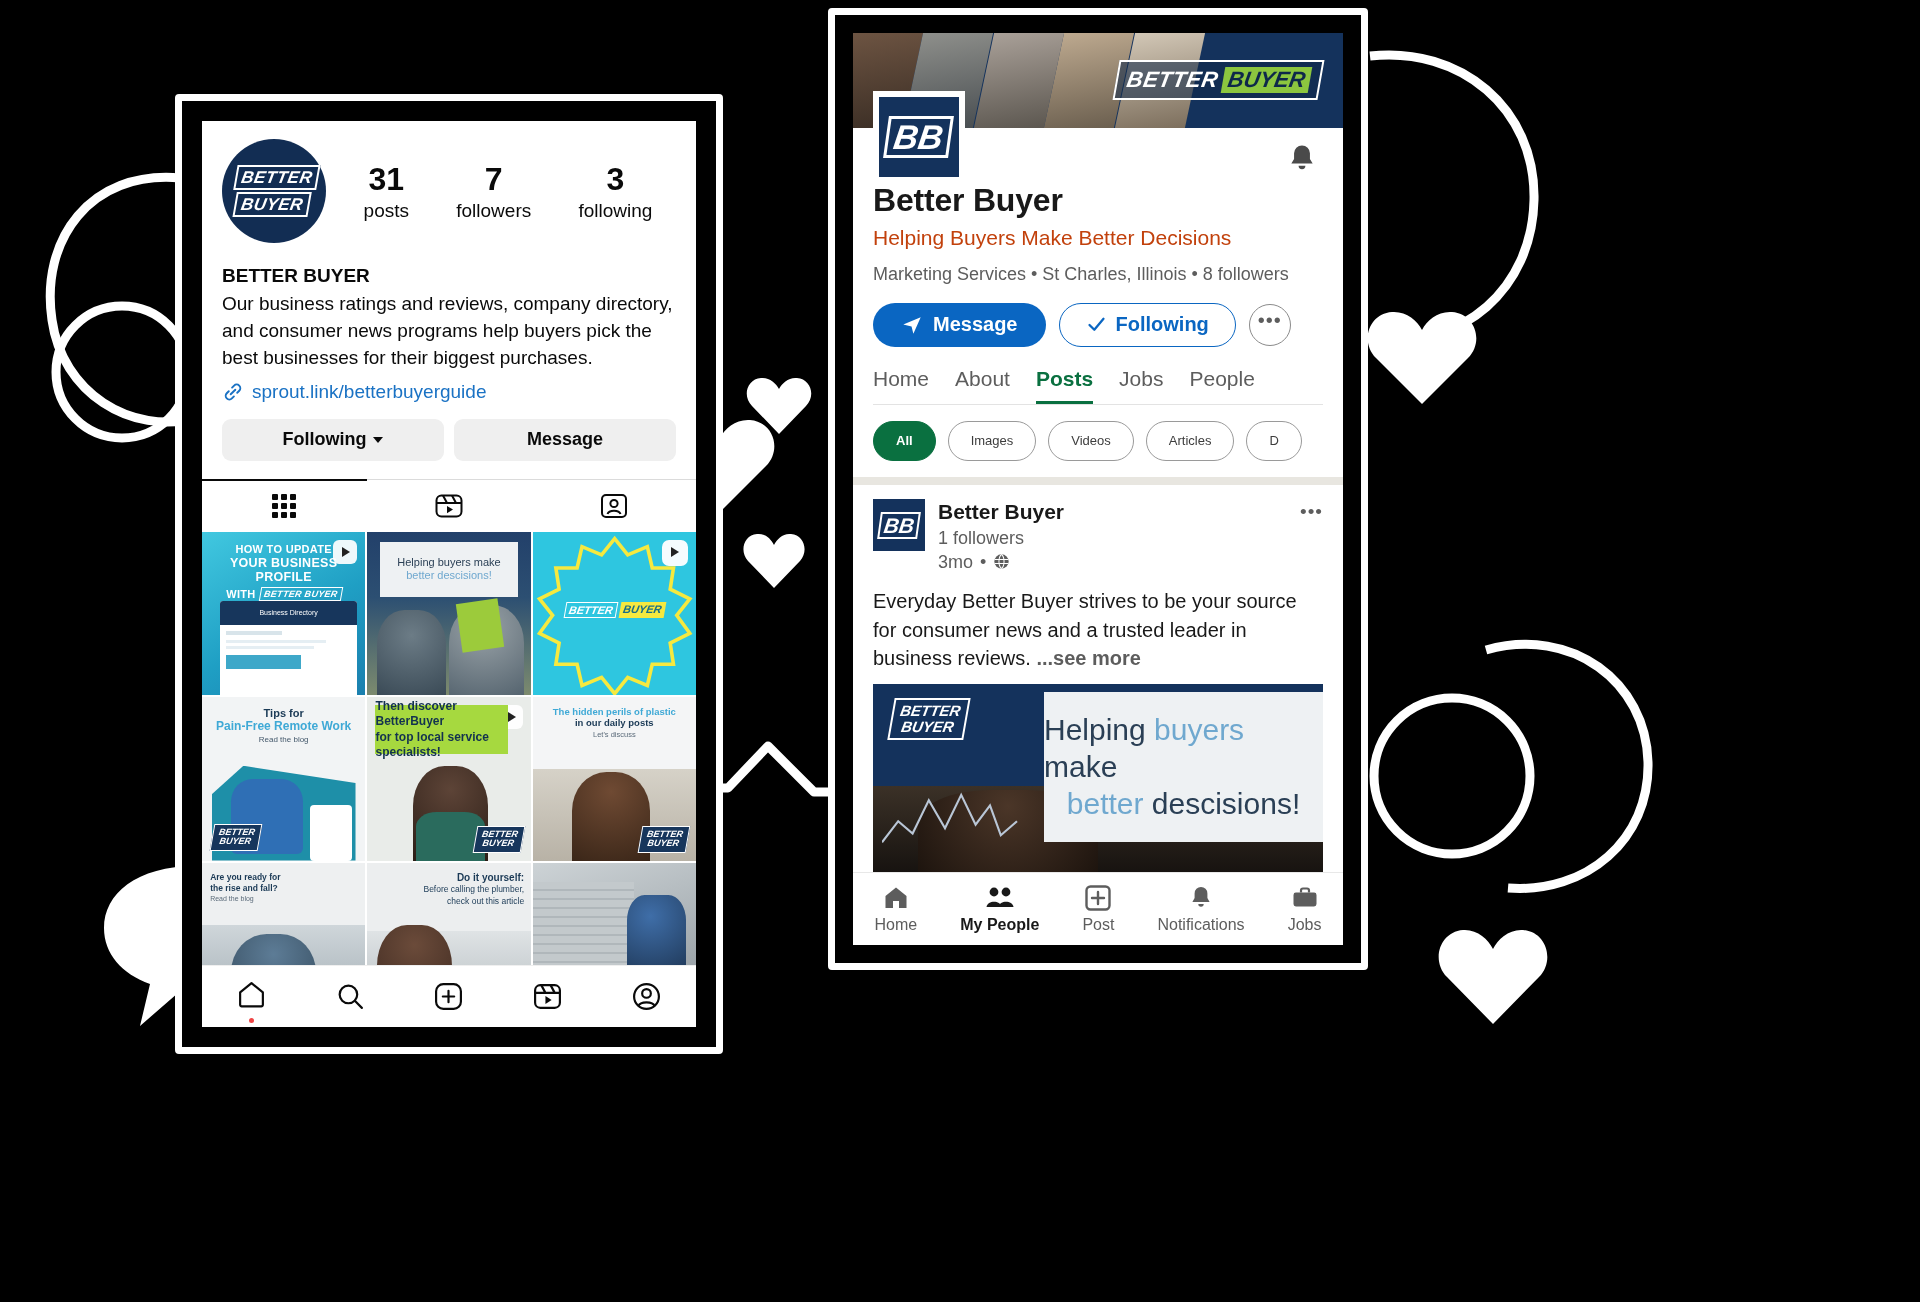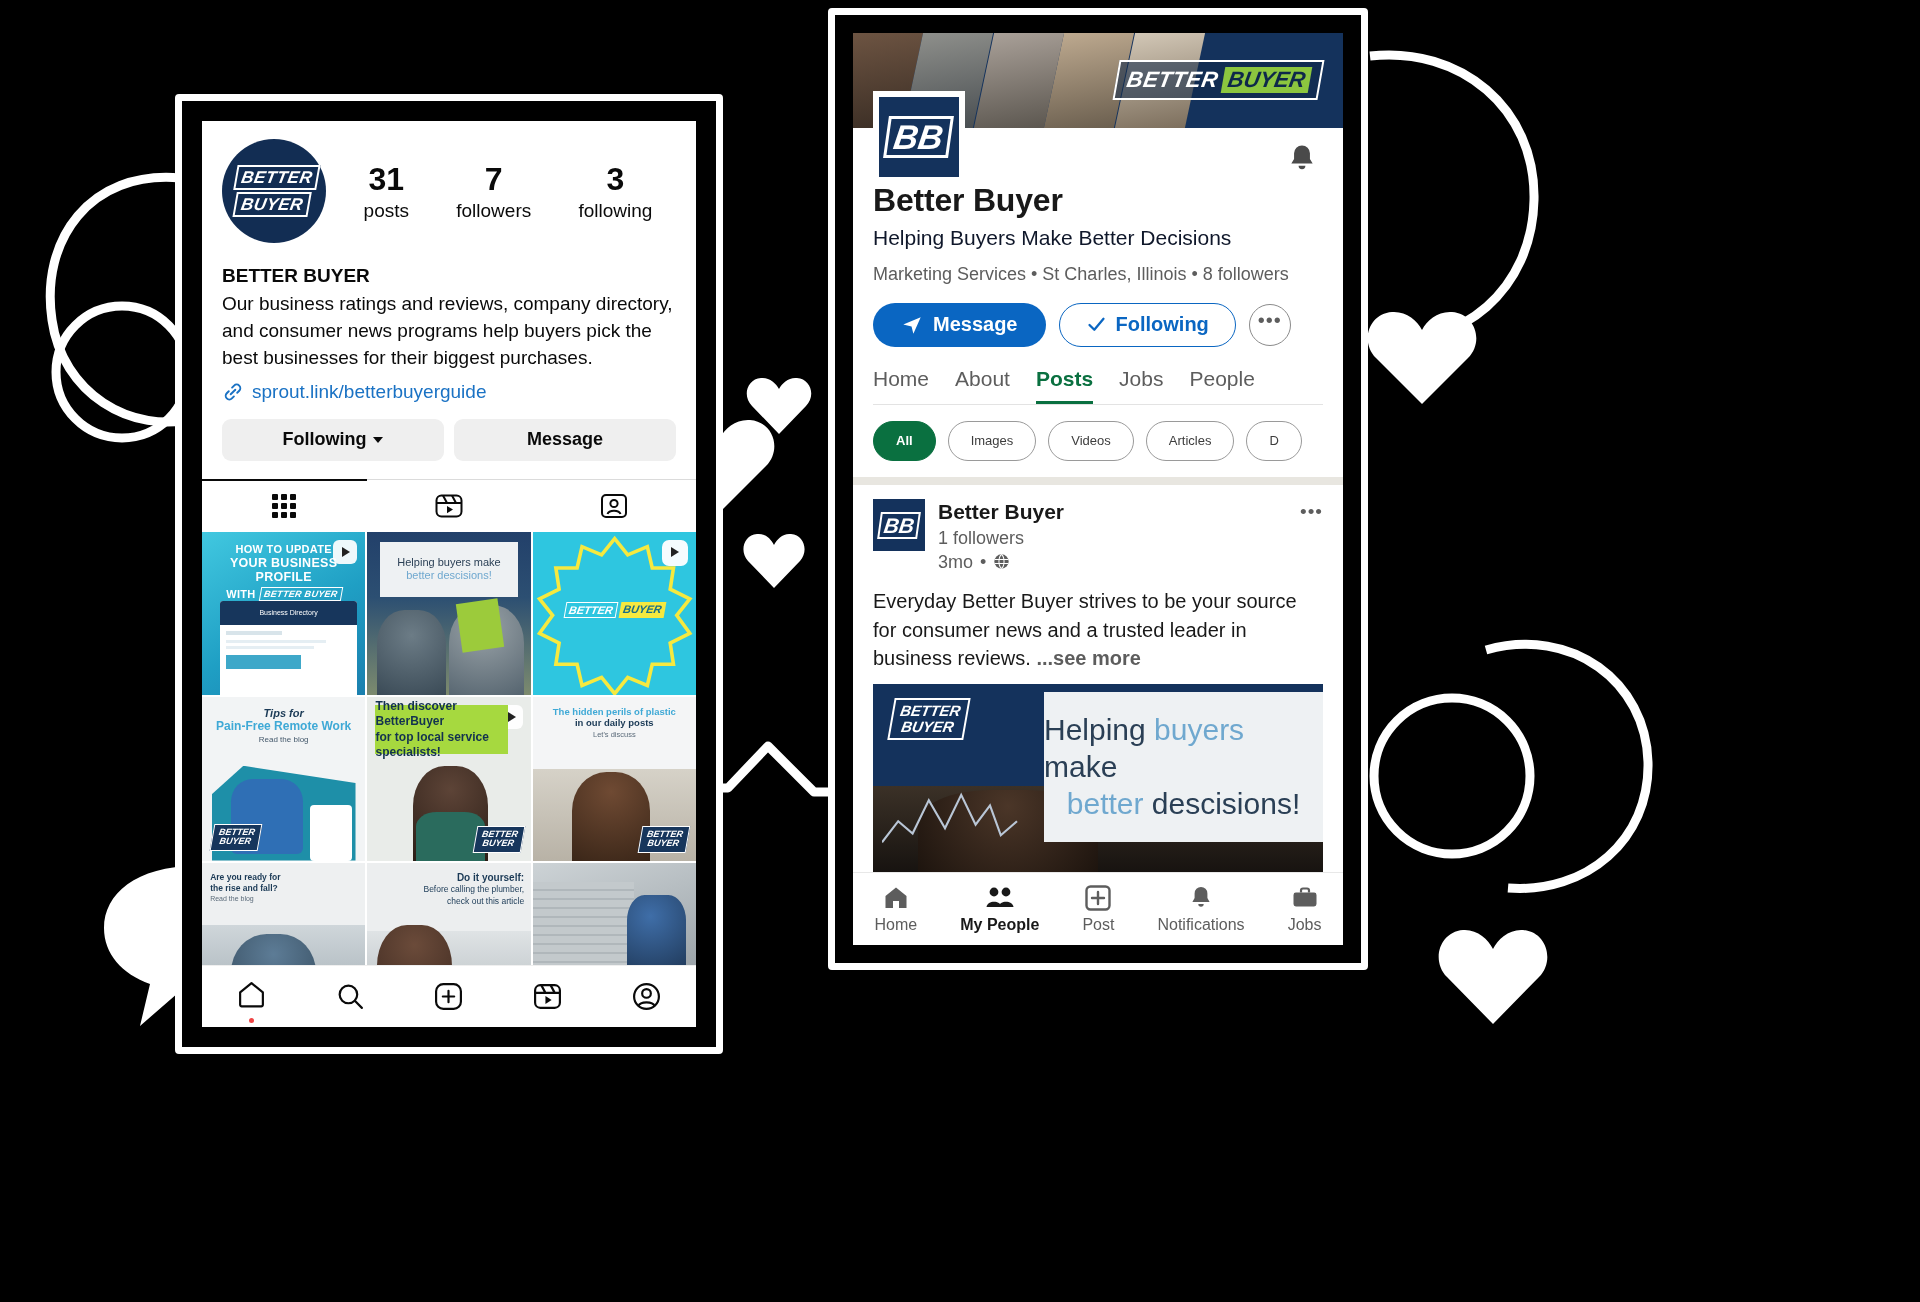--- a/index.html
+++ b/index.html
@@ -108,21 +108,21 @@
   .li-avatar-inner span {
     color: #fff; font-weight: 900; font-style: italic; font-size: 34px;
     border: 3px solid #fff; padding: 1px 5px; transform: skewX(-8deg); line-height: 1;
   }
 
   .li-bellrow { height: 58px; position: relative; }
   .li-bell { position: absolute; right: 24px; top: 14px; }
 
   .li-body { padding: 0 20px; }
   .li-title { font-size: 32px; font-weight: 700; color: #191919; letter-spacing: -.2px; }
-  .li-tag { font-size: 21px; color: #0f172a; margin-top: 7px; }
+  .li-tag { font-size: 21px; color: #c2410c; margin-top: 7px; }
   .li-meta { font-size: 18px; color: #5d5d5d; margin-top: 14px; }
 
   .li-actions { display: flex; align-items: center; gap: 13px; margin-top: 18px; }
   .li-msg {
     background: #0a66c2; color: #fff; border-radius: 30px; height: 44px; padding: 0 28px;
     display: flex; align-items: center; justify-content: center; gap: 10px;
     font-size: 20px; font-weight: 700; cursor: pointer;
   }
   .li-following {
     border: 1.5px solid #0a66c2; color: #0a66c2; border-radius: 30px; height: 44px; padding: 0 26px;
@@ -354,21 +354,21 @@
             <polygon points="50,4 58,14 70,9 73,22 86,22 84,35 96,41 88,51 96,62 84,68 86,81 73,81 70,94 58,89 50,99 42,89 30,94 27,81 14,81 16,68 4,62 12,51 4,41 16,35 14,22 27,22 30,9 42,14" fill="none" stroke="#f6e93f" stroke-width="2.2"></polygon>
           </svg>
           <div style="position:absolute;left:0;right:0;top:43%;display:flex;justify-content:center;gap:3px;">
             <span style="border:1.5px solid #fff;color:#fff;font-weight:900;font-style:italic;font-size:11px;padding:1px 3px;transform:skewX(-10deg);">BETTER</span>
             <span style="background:#f6e93f;color:#1b6f86;font-weight:900;font-style:italic;font-size:11px;padding:1px 3px;transform:skewX(-10deg);">BUYER</span>
           </div>
         </div>
 
         <div class="tile" style="background:#f2f4f5;">
           <div class="tile-txt" style="top:6%; color:#1b3a56; font-size:11px;">
-            <div style="font-weight:700;font-style:italic;">Tips for</div>
+            <div style="font-weight:700;">Tips for</div>
             <div style="color:#3fa9d6;font-weight:700;font-size:12px;">Pain-Free Remote Work</div>
             <div style="font-weight:400;font-size:8px;color:#44586b;margin-top:2px;">Read the blog</div>
           </div>
           <div style="position:absolute;left:6%;bottom:0;width:88%;height:58%;background:#1e8fa8;clip-path:polygon(0 30%,22% 0,100% 18%,100% 100%,0 100%);"></div>
           <div style="position:absolute;left:18%;bottom:4%;width:44%;height:46%;background:#2f6fb5;border-radius:30% 30% 6px 6px;"></div>
           <div style="position:absolute;right:8%;bottom:0;width:26%;height:34%;background:#fff;border-radius:4px;"></div>
           <div class="badge-bb" style="left:6%;bottom:6%;">BETTER<br>BUYER</div>
         </div>
 
         <div class="tile" style="background:#e9ece9;">

